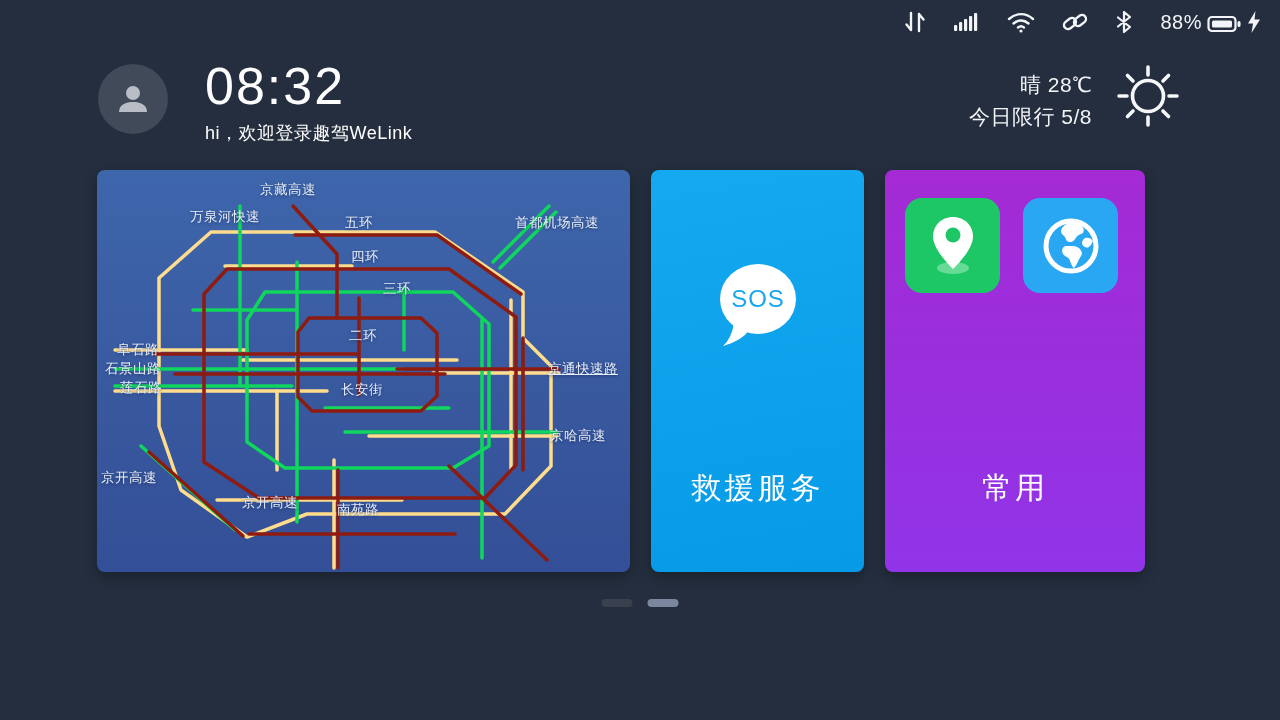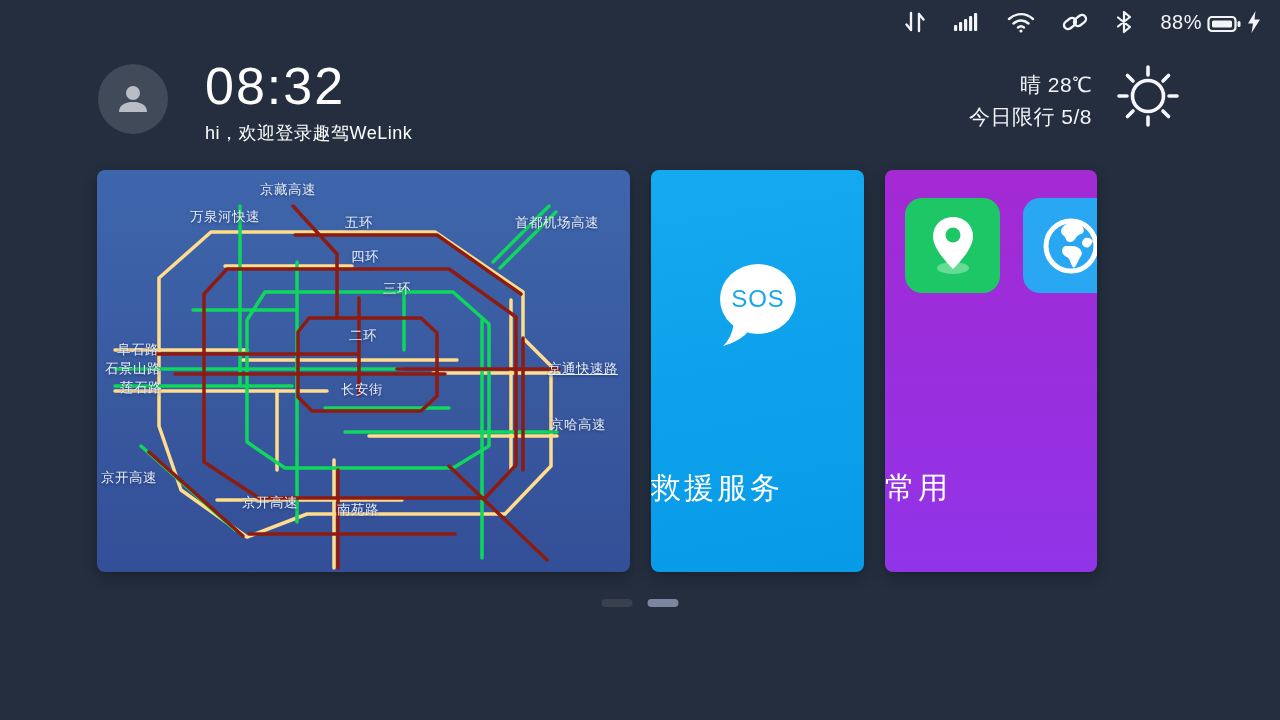--- a/index.html
+++ b/index.html
@@ -50,23 +50,23 @@
   .map-card svg{ position:absolute; left:0; top:0; }
   .road-label{
     position:absolute; transform:translate(-50%,-50%);
     font-size:13.5px; color:#e9effa; white-space:nowrap;
     text-shadow:0 1px 3px rgba(15,35,85,.65); letter-spacing:.5px;
   }
   .sos-card{ width:213px; background:linear-gradient(170deg,#14a9f0 0%,#079ae7 100%); cursor:pointer; }
   .sos-bubble{ position:absolute; left:50%; top:92px; transform:translateX(-50%); }
   .card-label{
     position:absolute; bottom:63px; left:0; width:100%;
-    text-align:left; font-size:30px; letter-spacing:3px; color:#fff;
-  }
-  .common-card{ width:212px; background:linear-gradient(180deg,#a42ad4 0%,#9a2edd 45%,#9134e8 100%); cursor:pointer; }
+    text-align:center; font-size:30px; letter-spacing:3px; color:#fff;
+  }
+  .common-card{ width:260px; background:linear-gradient(180deg,#a42ad4 0%,#9a2edd 45%,#9134e8 100%); cursor:pointer; }
   .tile-row{ position:absolute; top:28px; left:20px; display:flex; gap:23px; }
   .tile{
     width:95px; height:95px; border-radius:17px;
     display:flex; align-items:center; justify-content:center; cursor:pointer;
   }
   .tile-green{ background:#1ec765; }
   .tile-blue{ background:#2aa7f2; }
   
   .pager{ position:absolute; top:599px; left:50%; transform:translateX(-50%); display:flex; gap:15px; }
   .pill{ width:31px; height:8px; border-radius:4px; background:#39414f; cursor:pointer; }
@@ -213,21 +213,21 @@
     <span class="road-label" style="left:262px; top:53px;">五环</span>
     <span class="road-label" style="left:460px; top:53px;">首都机场高速</span>
     <span class="road-label" style="left:268px; top:87px;">四环</span>
     <span class="road-label" style="left:262px; top:119px;margin-left:38px;">三环</span>
     <span class="road-label" style="left:266px; top:166px;">二环</span>
     <span class="road-label" style="left:265px; top:184px;margin-top:36px;">长安街</span>
     <span class="road-label" style="left:41px;  top:180px;">阜石路</span>
     <span class="road-label" style="left:36px;  top:199px;">石景山路</span>
     <span class="road-label" style="left:44px;  top:218px;">莲石路</span>
     <span class="road-label" style="left:486px; top:199px;text-decoration:underline;">京通快速路</span>
-    <span class="road-label" style="left:481px; top:255px;text-align:center;">京哈高速</span>
+    <span class="road-label" style="left:481px; top:266px;text-align:center;">京哈高速</span>
     <span class="road-label" style="left:32px;  top:308px;">京开高速</span>
     <span class="road-label" style="left:173px; top:333px;">京开高速</span>
     <span class="road-label" style="left:261px; top:340px;">南苑路</span>
   </div>
 
   <div class="card sos-card">
     <div class="sos-bubble">
       <svg width="84" height="88" viewBox="0 0 84 88">
         <ellipse cx="42" cy="37" rx="38" ry="35" fill="#fff"></ellipse>
         <path d="M18 60 Q16 76 7 84 Q26 79 34 67 Z" fill="#fff"></path>

